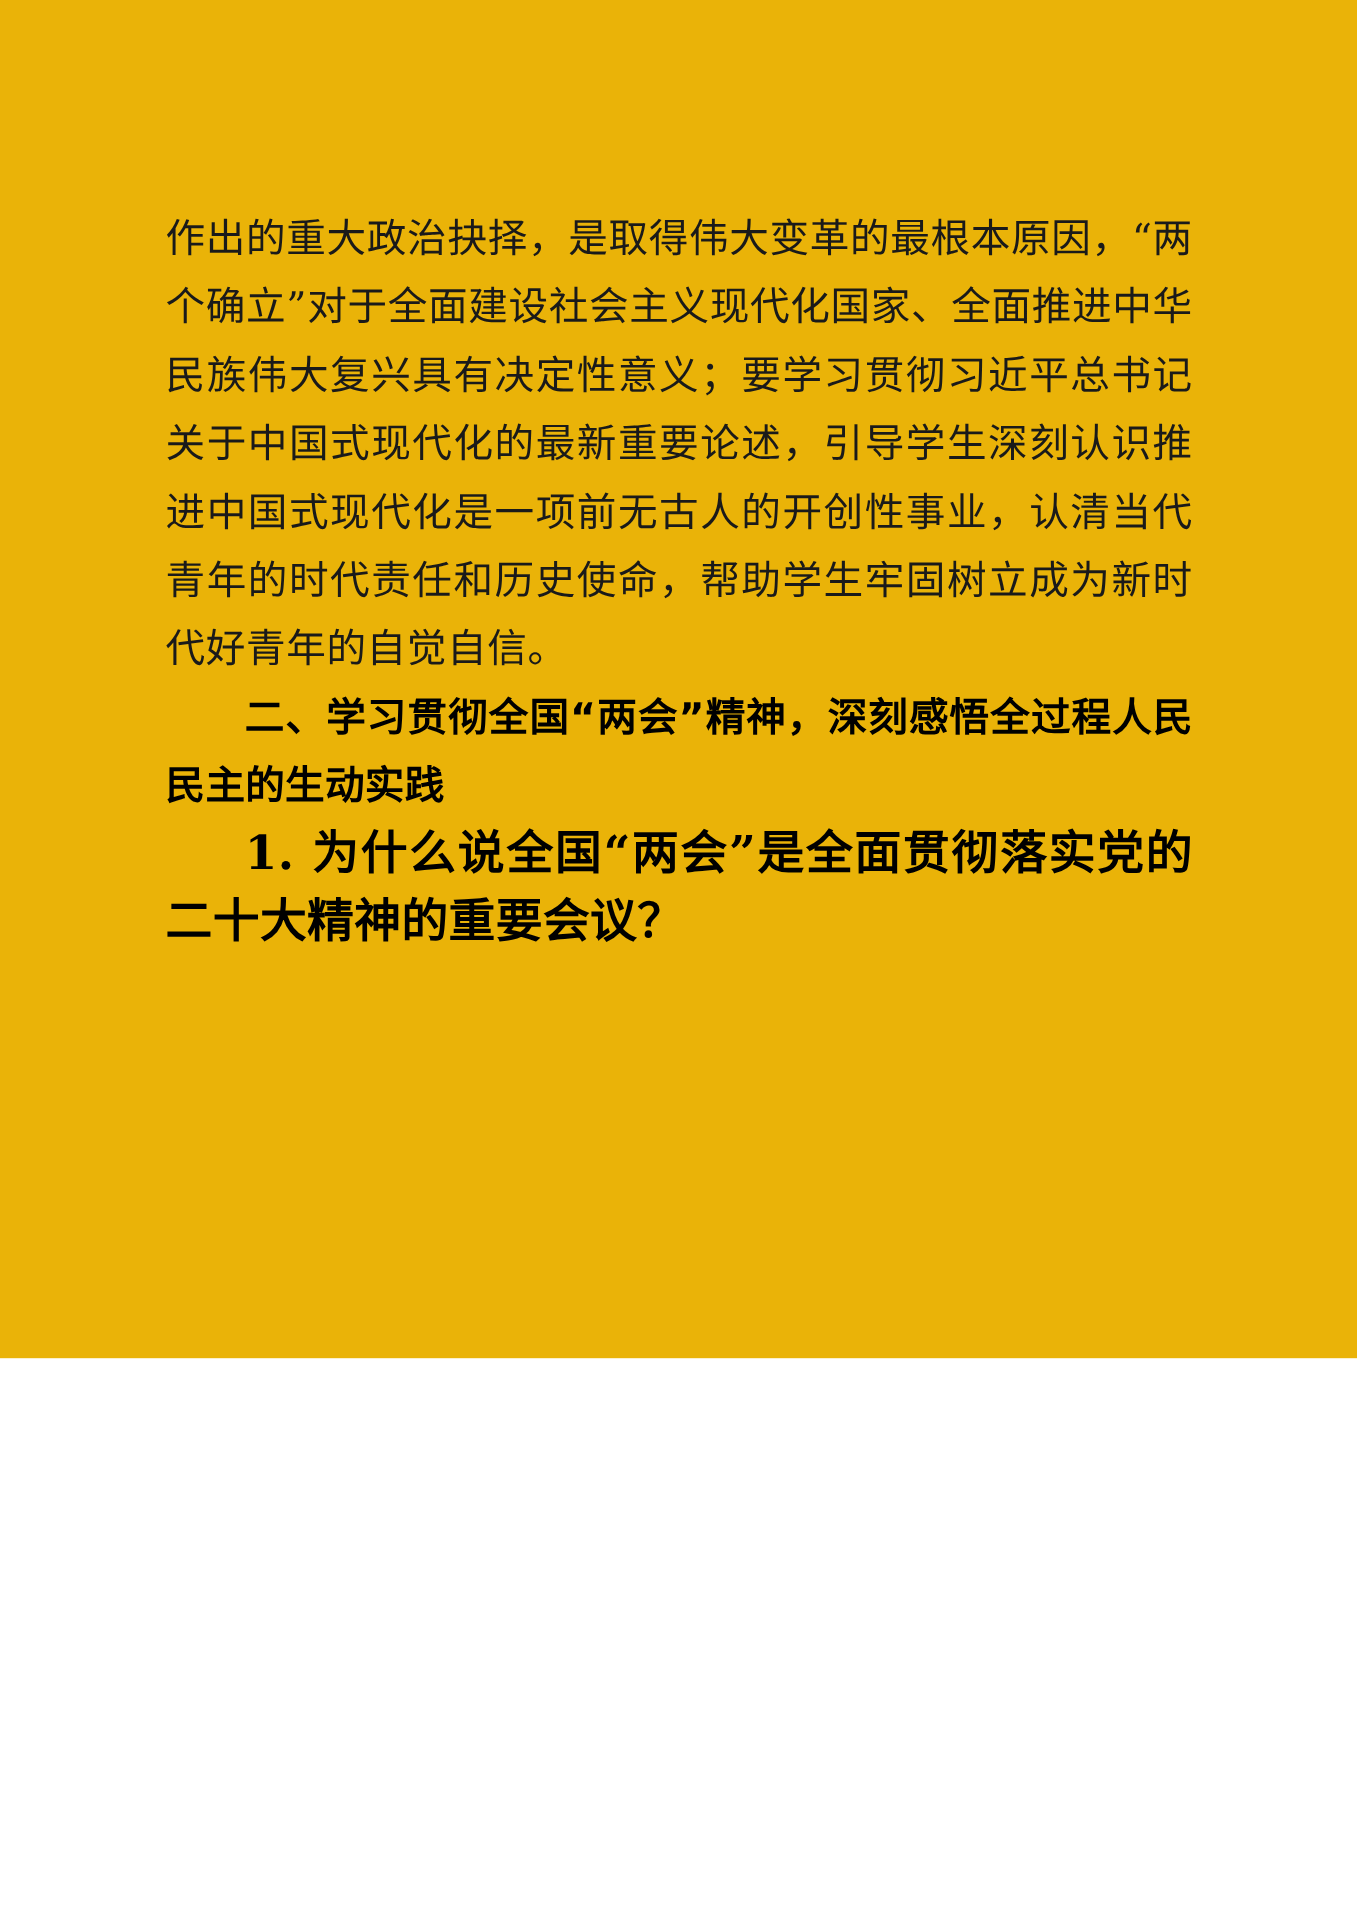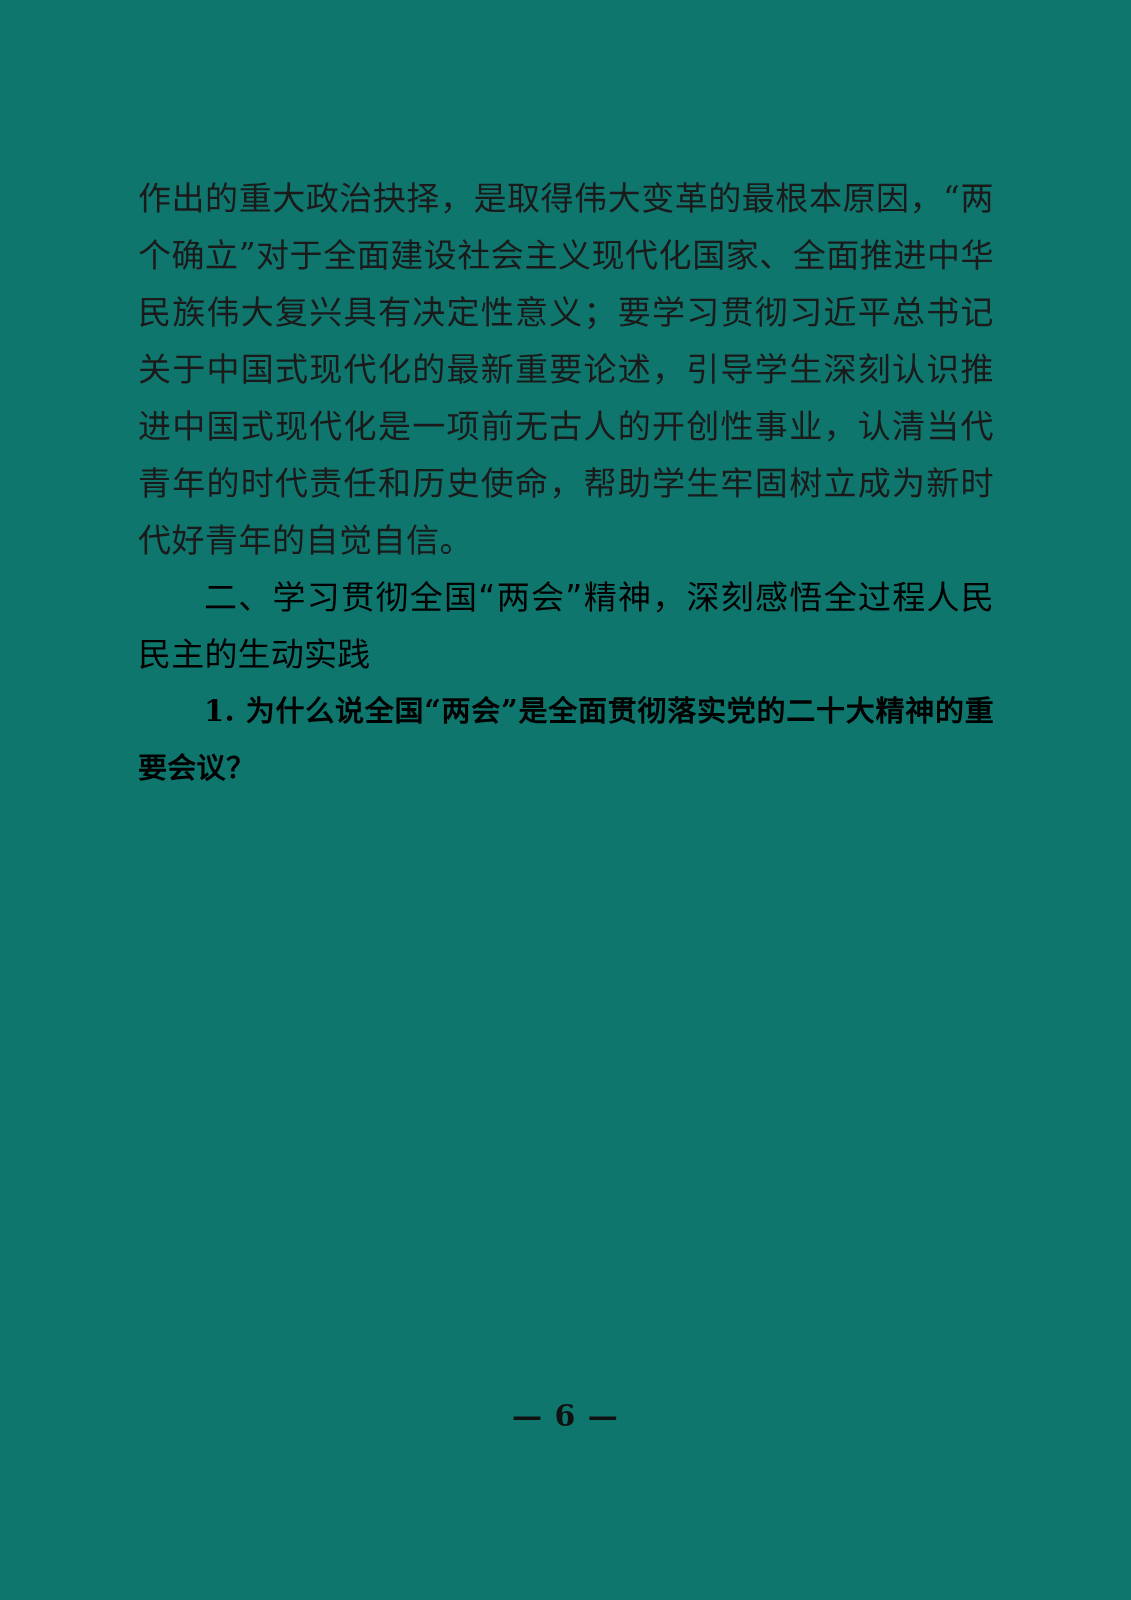--- a/index.html
+++ b/index.html
@@ -4,22 +4,22 @@
 <title>Document Page 6</title>
 <style>
   html, body {
     margin: 0;
     padding: 0;
     background: #ffffff;
   }
   .page {
     position: relative;
     width: 1131px;
-    height: 1600px;
-    background: #0f766e;
+    height: 1132px;
+    background: #eab308;
     margin: 0 auto;
     overflow: hidden;
     box-sizing: border-box;
   }
   .content {
     position: absolute;
     left: 138px;
     top: 170px;
     width: 856px;
   }
@@ -37,32 +37,32 @@
     font-weight: 400;
   }
   .para.no-indent {
     text-indent: 0;
   }
   
   .heading-1 {
     font-family: "DejaVu Sans", "Liberation Sans", sans-serif;
     font-size: 33px;
     line-height: 57px;
-    font-weight: 400;
+    font-weight: 700;
     color: #000000;
     text-align: justify;
     text-justify: inter-character;
     text-indent: 66px;
     margin: 0;
     letter-spacing: 0.2px;
   }
   
   .heading-2 {
     font-family: "DejaVu Serif", "Liberation Serif", serif;
-    font-size: 29px;
+    font-size: 39px;
     line-height: 57px;
     font-weight: 700;
     color: #000000;
     text-align: justify;
     text-justify: inter-character;
     text-indent: 66px;
     margin: 0;
     letter-spacing: 0.3px;
   }
   

